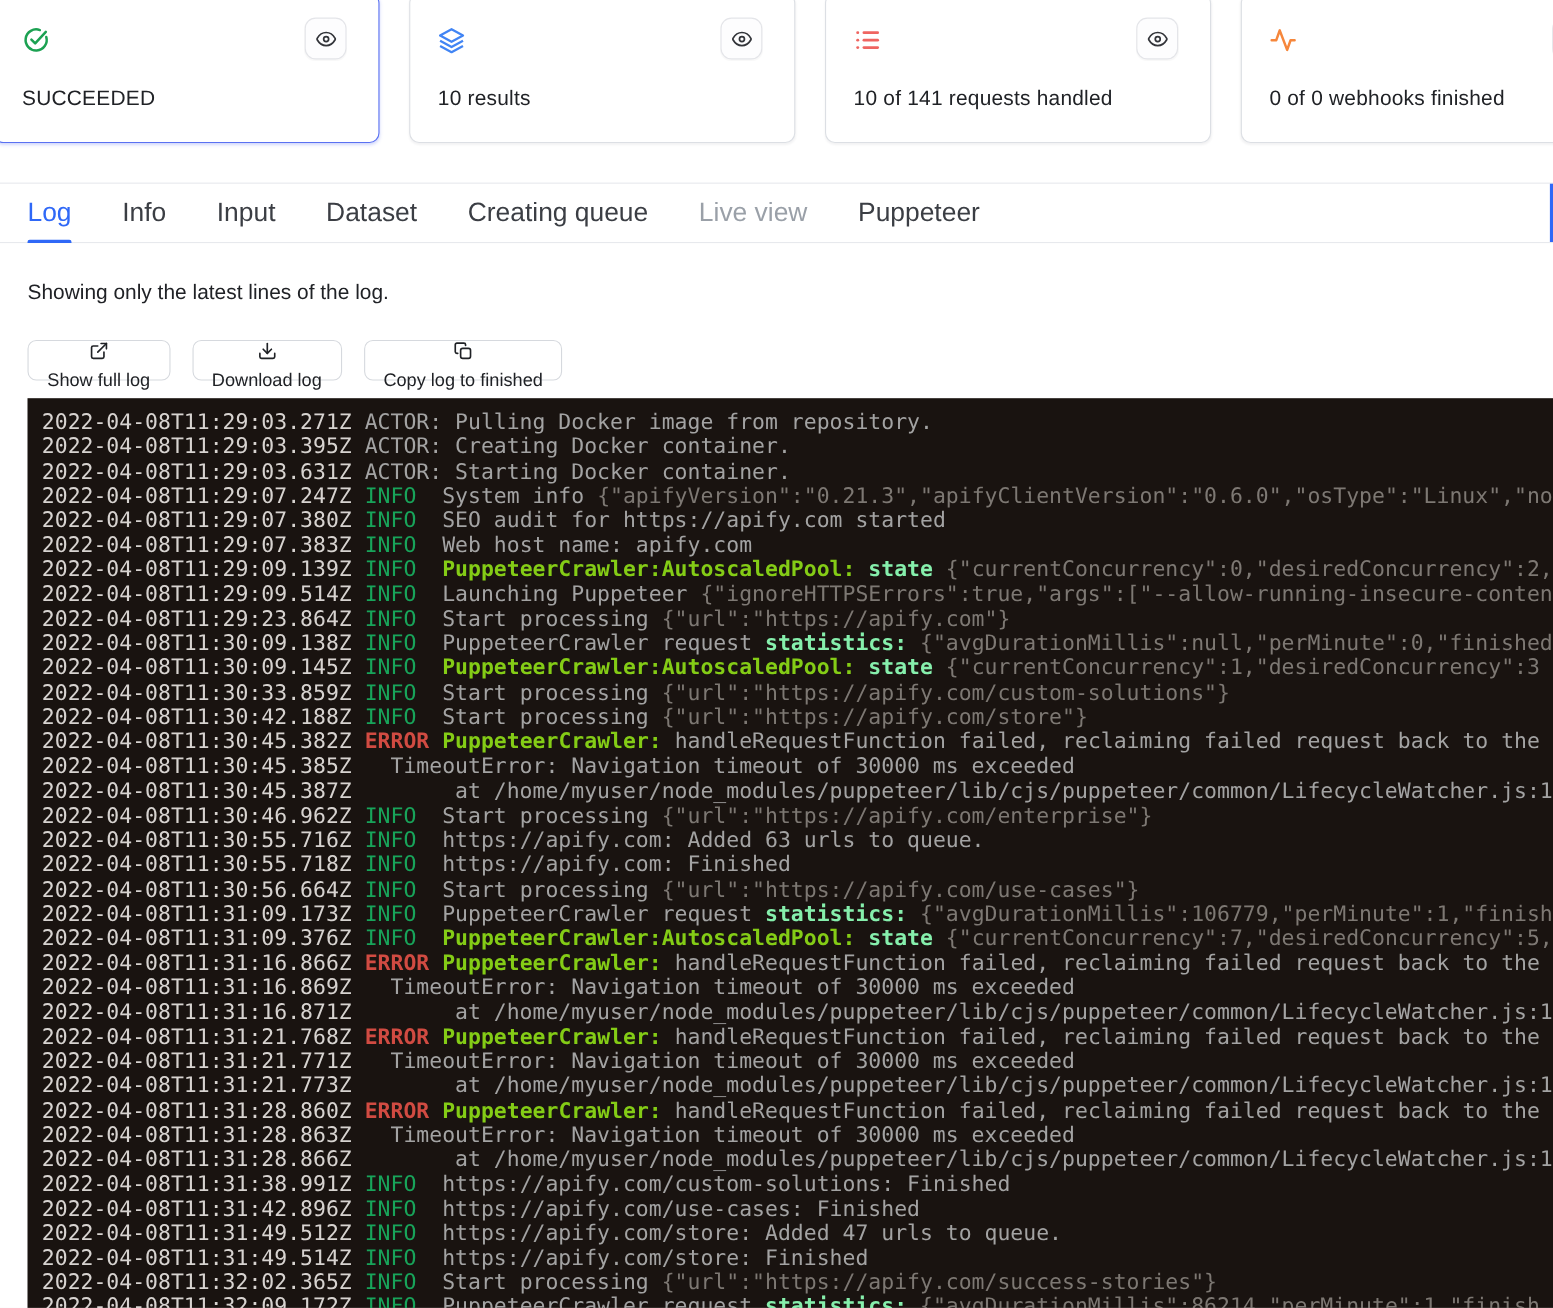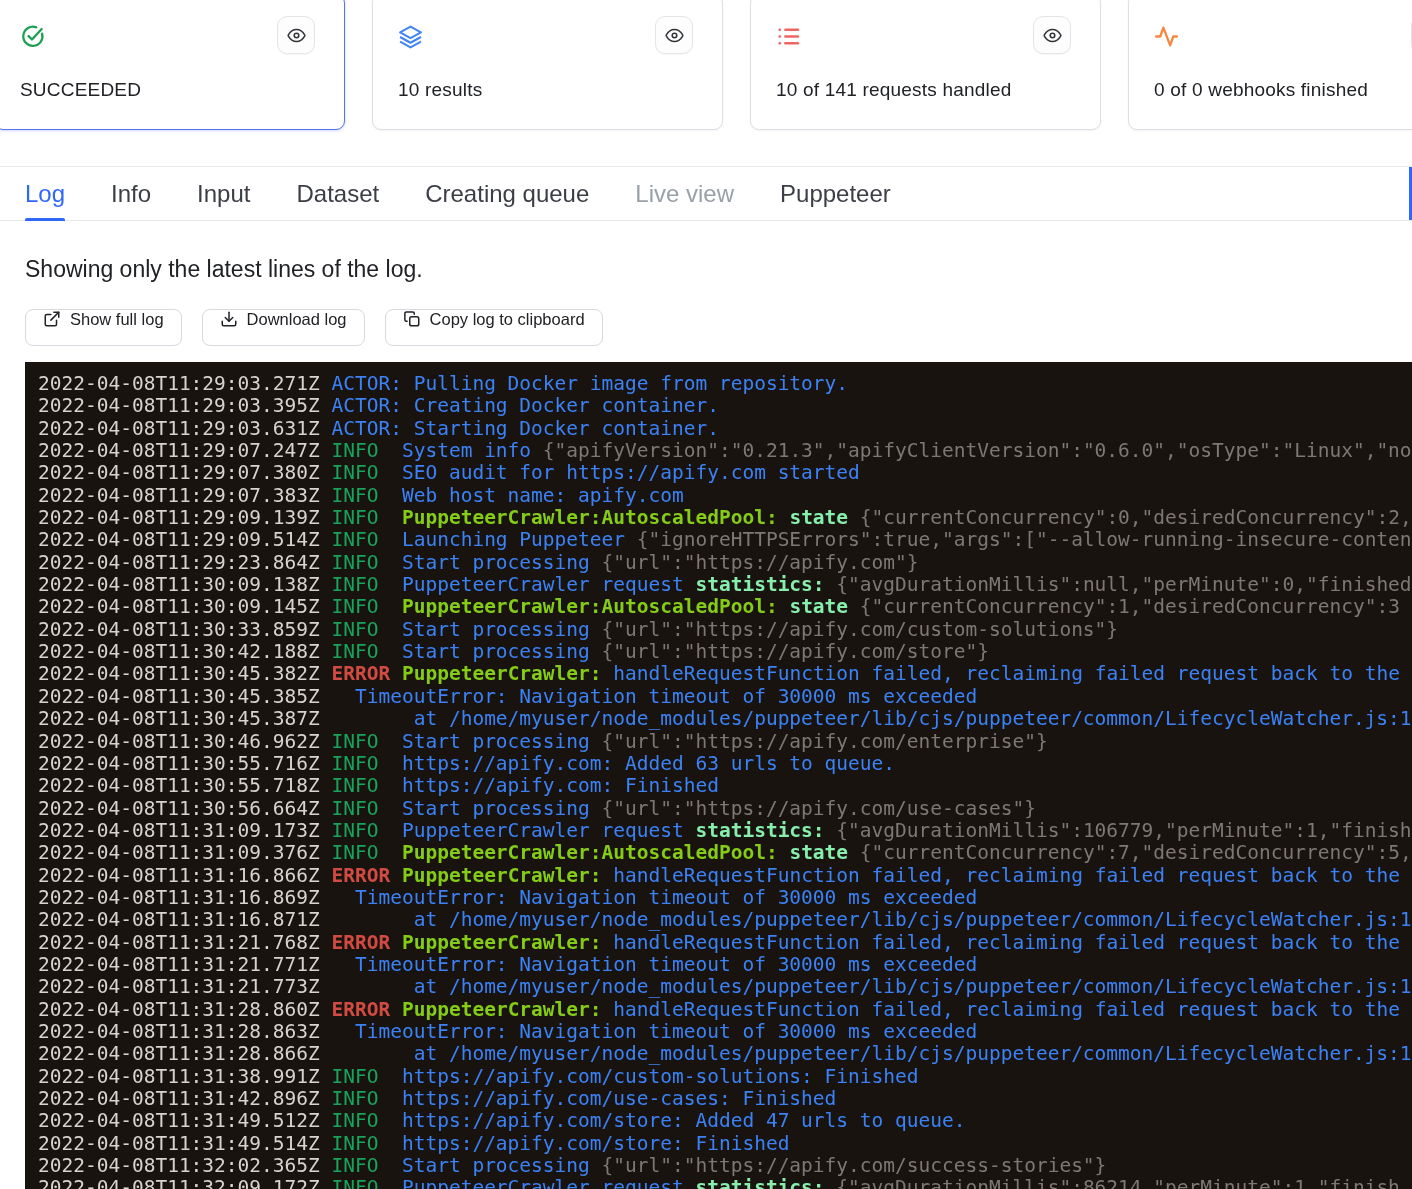--- a/index.html
+++ b/index.html
@@ -27,34 +27,34 @@
   .tab { position:relative; height:100%; display:flex; align-items:center; font-size:24px;
          color:#3b3e44; cursor:pointer; white-space:nowrap; }
   .tab.active { color:#2f68f7; }
   .tab.disabled { color:#9aa0a8; cursor:default; }
   .tab .underline { position:absolute; left:0; right:0; bottom:-1px; height:3px;
                     background:#2f68f7; border-radius:2px 2px 0 0; display:none; }
   .tab.active .underline { display:block; }
   .tab-edge-accent { position:absolute; right:0; top:167px; width:3px; height:53px; background:#2f68f7; }
 
   
-  .log-note { position:absolute; left:25px; top:256px; font-size:23px; color:#202226; }
+  .log-note { position:absolute; left:25px; top:256px; font-size:19px; color:#202226; }
   .log-actions { position:absolute; left:25px; top:309px; display:flex; gap:20px; }
-  .action-btn { display:flex; align-items:flex-start; gap:9px; height:37px; padding:0 17px;
+  .action-btn { display:flex; align-items:center; gap:9px; height:37px; padding:0 17px;
                 background:#fff; border:1px solid #d6d9de; border-radius:8px; font-size:16.5px;
-                color:#202226; font-family:inherit; cursor:pointer; white-space:nowrap; }
+                color:#202226; font-family:inherit; cursor:pointer; white-space:nowrap;flex-direction:column; }
   .action-btn svg { width:18px; height:18px; display:block; }
 
   
   .terminal { position:absolute; left:25px; top:362px; width:1387px; height:827px;
               background:#191310; overflow:hidden; padding:11px 0 0 13px;
               font-family:"DejaVu Sans Mono", monospace; font-size:19.5px; line-height:22.35px;
               white-space:pre; color:#d7d3d0; }
   .terminal .t { color:#d7d3d0; }
-  .terminal .m { color:#3b82f6;margin-top:42px; }
+  .terminal .m { color:#a3a3a3;margin-top:42px; }
   .terminal .b { color:#86efac; font-weight:bold; }
   .terminal .i { color:#18a45a; }
   .terminal .e { color:#d14b42; font-weight:bold; }
   .terminal .y { color:#84cc16; font-weight:bold; }
   .terminal .d { color:#7d7873; }
 </style>
 </head>
 <body>
 
 <div class="cards">
@@ -174,17 +174,17 @@
       </span>
       <span>Download log</span>
     </button>
     <button class="action-btn">
       <span style="display:flex">
         <svg viewBox="0 0 24 24" fill="none" stroke="currentColor" stroke-width="2" stroke-linecap="round" stroke-linejoin="round">
           <rect x="9" y="9" width="12" height="12" rx="2.5"></rect>
           <path d="M5.5 15h-1a2 2 0 0 1-2-2V4.5a2 2 0 0 1 2-2H13a2 2 0 0 1 2 2v1"></path>
         </svg>
       </span>
-      <span>Copy log to clipboard</span>
+      <span>Copy log to finished</span>
     </button>
   </div>
 
 <div class="terminal"><div><span class="t">2022-04-08T11:29:03.271Z</span><span class="m"> ACTOR: Pulling Docker image from repository.</span></div><div><span class="t">2022-04-08T11:29:03.395Z</span><span class="m"> ACTOR: Creating Docker container.</span></div><div><span class="t">2022-04-08T11:29:03.631Z</span><span class="m"> ACTOR: Starting Docker container.</span></div><div><span class="t">2022-04-08T11:29:07.247Z</span><span class="i"> INFO</span><span class="m">  System info </span><span class="d">{"apifyVersion":"0.21.3","apifyClientVersion":"0.6.0","osType":"Linux","no</span></div><div><span class="t">2022-04-08T11:29:07.380Z</span><span class="i"> INFO</span><span class="m">  SEO audit for https://apify.com started</span></div><div><span class="t">2022-04-08T11:29:07.383Z</span><span class="i"> INFO</span><span class="m">  Web host name: apify.com</span></div><div><span class="t">2022-04-08T11:29:09.139Z</span><span class="i"> INFO</span><span class="m">  </span><span class="y">PuppeteerCrawler:AutoscaledPool:</span><span class="m"> </span><span class="b">state</span><span class="m"> </span><span class="d">{"currentConcurrency":0,"desiredConcurrency":2,</span></div><div><span class="t">2022-04-08T11:29:09.514Z</span><span class="i"> INFO</span><span class="m">  Launching Puppeteer </span><span class="d">{"ignoreHTTPSErrors":true,"args":["--allow-running-insecure-conten</span></div><div><span class="t">2022-04-08T11:29:23.864Z</span><span class="i"> INFO</span><span class="m">  Start processing </span><span class="d">{"url":"https://apify.com"}</span></div><div><span class="t">2022-04-08T11:30:09.138Z</span><span class="i"> INFO</span><span class="m">  PuppeteerCrawler request </span><span class="b">statistics:</span><span class="m"> </span><span class="d">{"avgDurationMillis":null,"perMinute":0,"finished</span></div><div><span class="t">2022-04-08T11:30:09.145Z</span><span class="i"> INFO</span><span class="m">  </span><span class="y">PuppeteerCrawler:AutoscaledPool:</span><span class="m"> </span><span class="b">state</span><span class="m"> </span><span class="d">{"currentConcurrency":1,"desiredConcurrency":3</span></div><div><span class="t">2022-04-08T11:30:33.859Z</span><span class="i"> INFO</span><span class="m">  Start processing </span><span class="d">{"url":"https://apify.com/custom-solutions"}</span></div><div><span class="t">2022-04-08T11:30:42.188Z</span><span class="i"> INFO</span><span class="m">  Start processing </span><span class="d">{"url":"https://apify.com/store"}</span></div><div><span class="t">2022-04-08T11:30:45.382Z</span><span class="e"> ERROR</span><span class="m"> </span><span class="y">PuppeteerCrawler:</span><span class="m"> handleRequestFunction failed, reclaiming failed request back to the </span></div><div><span class="t">2022-04-08T11:30:45.385Z</span><span class="m">   TimeoutError: Navigation timeout of 30000 ms exceeded</span></div><div><span class="t">2022-04-08T11:30:45.387Z</span><span class="m">        at /home/myuser/node_modules/puppeteer/lib/cjs/puppeteer/common/LifecycleWatcher.js:10</span></div><div><span class="t">2022-04-08T11:30:46.962Z</span><span class="i"> INFO</span><span class="m">  Start processing </span><span class="d">{"url":"https://apify.com/enterprise"}</span></div><div><span class="t">2022-04-08T11:30:55.716Z</span><span class="i"> INFO</span><span class="m">  https://apify.com: Added 63 urls to queue.</span></div><div><span class="t">2022-04-08T11:30:55.718Z</span><span class="i"> INFO</span><span class="m">  https://apify.com: Finished</span></div><div><span class="t">2022-04-08T11:30:56.664Z</span><span class="i"> INFO</span><span class="m">  Start processing </span><span class="d">{"url":"https://apify.com/use-cases"}</span></div><div><span class="t">2022-04-08T11:31:09.173Z</span><span class="i"> INFO</span><span class="m">  PuppeteerCrawler request </span><span class="b">statistics:</span><span class="m"> </span><span class="d">{"avgDurationMillis":106779,"perMinute":1,"finish</span></div><div><span class="t">2022-04-08T11:31:09.376Z</span><span class="i"> INFO</span><span class="m">  </span><span class="y">PuppeteerCrawler:AutoscaledPool:</span><span class="m"> </span><span class="b">state</span><span class="m"> </span><span class="d">{"currentConcurrency":7,"desiredConcurrency":5,</span></div><div><span class="t">2022-04-08T11:31:16.866Z</span><span class="e"> ERROR</span><span class="m"> </span><span class="y">PuppeteerCrawler:</span><span class="m"> handleRequestFunction failed, reclaiming failed request back to the </span></div><div><span class="t">2022-04-08T11:31:16.869Z</span><span class="m">   TimeoutError: Navigation timeout of 30000 ms exceeded</span></div><div><span class="t">2022-04-08T11:31:16.871Z</span><span class="m">        at /home/myuser/node_modules/puppeteer/lib/cjs/puppeteer/common/LifecycleWatcher.js:10</span></div><div><span class="t">2022-04-08T11:31:21.768Z</span><span class="e"> ERROR</span><span class="m"> </span><span class="y">PuppeteerCrawler:</span><span class="m"> handleRequestFunction failed, reclaiming failed request back to the </span></div><div><span class="t">2022-04-08T11:31:21.771Z</span><span class="m">   TimeoutError: Navigation timeout of 30000 ms exceeded</span></div><div><span class="t">2022-04-08T11:31:21.773Z</span><span class="m">        at /home/myuser/node_modules/puppeteer/lib/cjs/puppeteer/common/LifecycleWatcher.js:10</span></div><div><span class="t">2022-04-08T11:31:28.860Z</span><span class="e"> ERROR</span><span class="m"> </span><span class="y">PuppeteerCrawler:</span><span class="m"> handleRequestFunction failed, reclaiming failed request back to the </span></div><div><span class="t">2022-04-08T11:31:28.863Z</span><span class="m">   TimeoutError: Navigation timeout of 30000 ms exceeded</span></div><div><span class="t">2022-04-08T11:31:28.866Z</span><span class="m">        at /home/myuser/node_modules/puppeteer/lib/cjs/puppeteer/common/LifecycleWatcher.js:10</span></div><div><span class="t">2022-04-08T11:31:38.991Z</span><span class="i"> INFO</span><span class="m">  https://apify.com/custom-solutions: Finished</span></div><div><span class="t">2022-04-08T11:31:42.896Z</span><span class="i"> INFO</span><span class="m">  https://apify.com/use-cases: Finished</span></div><div><span class="t">2022-04-08T11:31:49.512Z</span><span class="i"> INFO</span><span class="m">  https://apify.com/store: Added 47 urls to queue.</span></div><div><span class="t">2022-04-08T11:31:49.514Z</span><span class="i"> INFO</span><span class="m">  https://apify.com/store: Finished</span></div><div><span class="t">2022-04-08T11:32:02.365Z</span><span class="i"> INFO</span><span class="m">  Start processing </span><span class="d">{"url":"https://apify.com/success-stories"}</span></div><div><span class="t">2022-04-08T11:32:09.172Z</span><span class="i"> INFO</span><span class="m">  PuppeteerCrawler request </span><span class="b">statistics:</span><span class="m"> </span><span class="d">{"avgDurationMillis":86214,"perMinute":1,"finish</span></div></div>
 
 </body></html>

